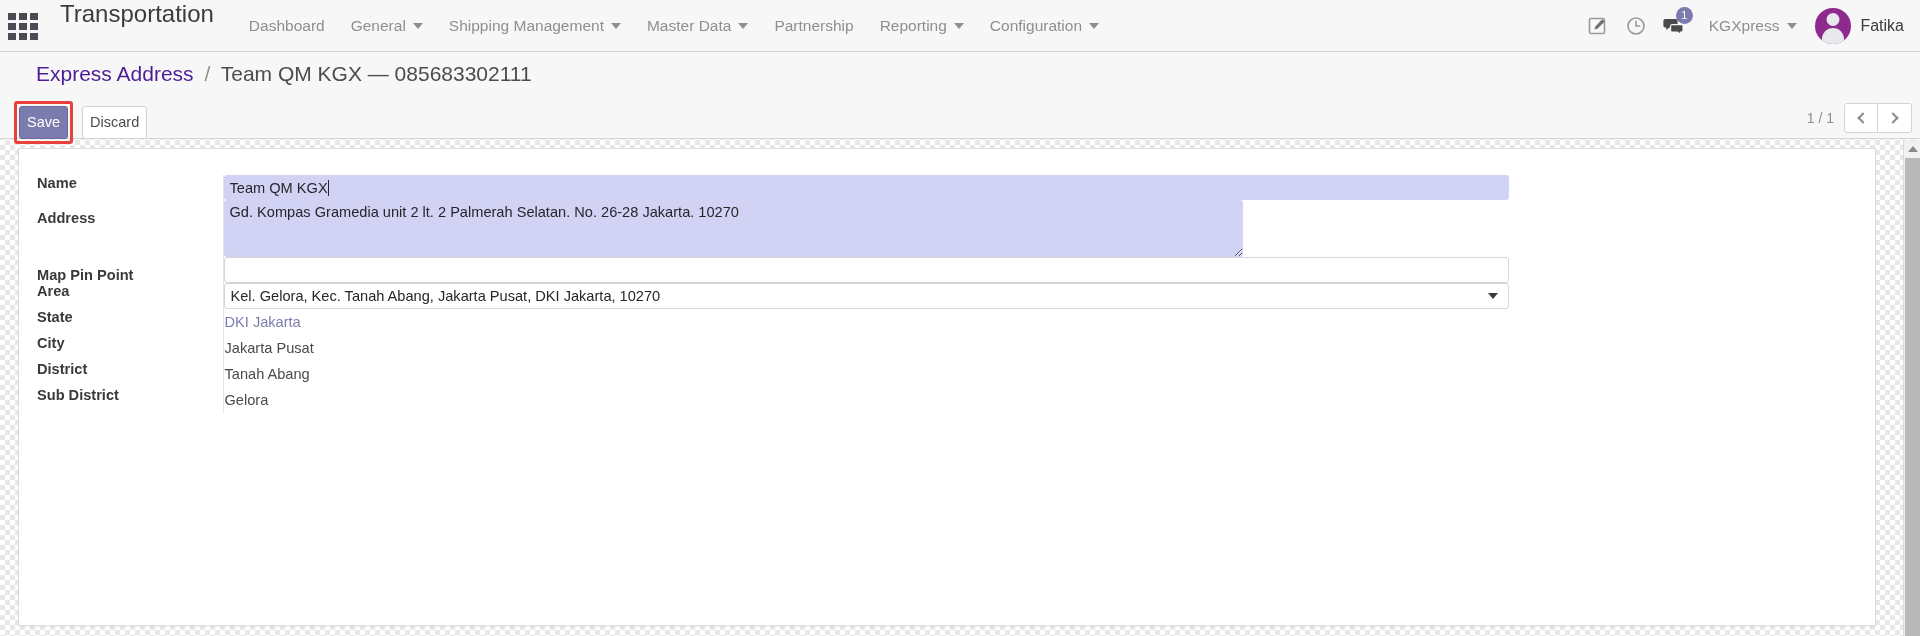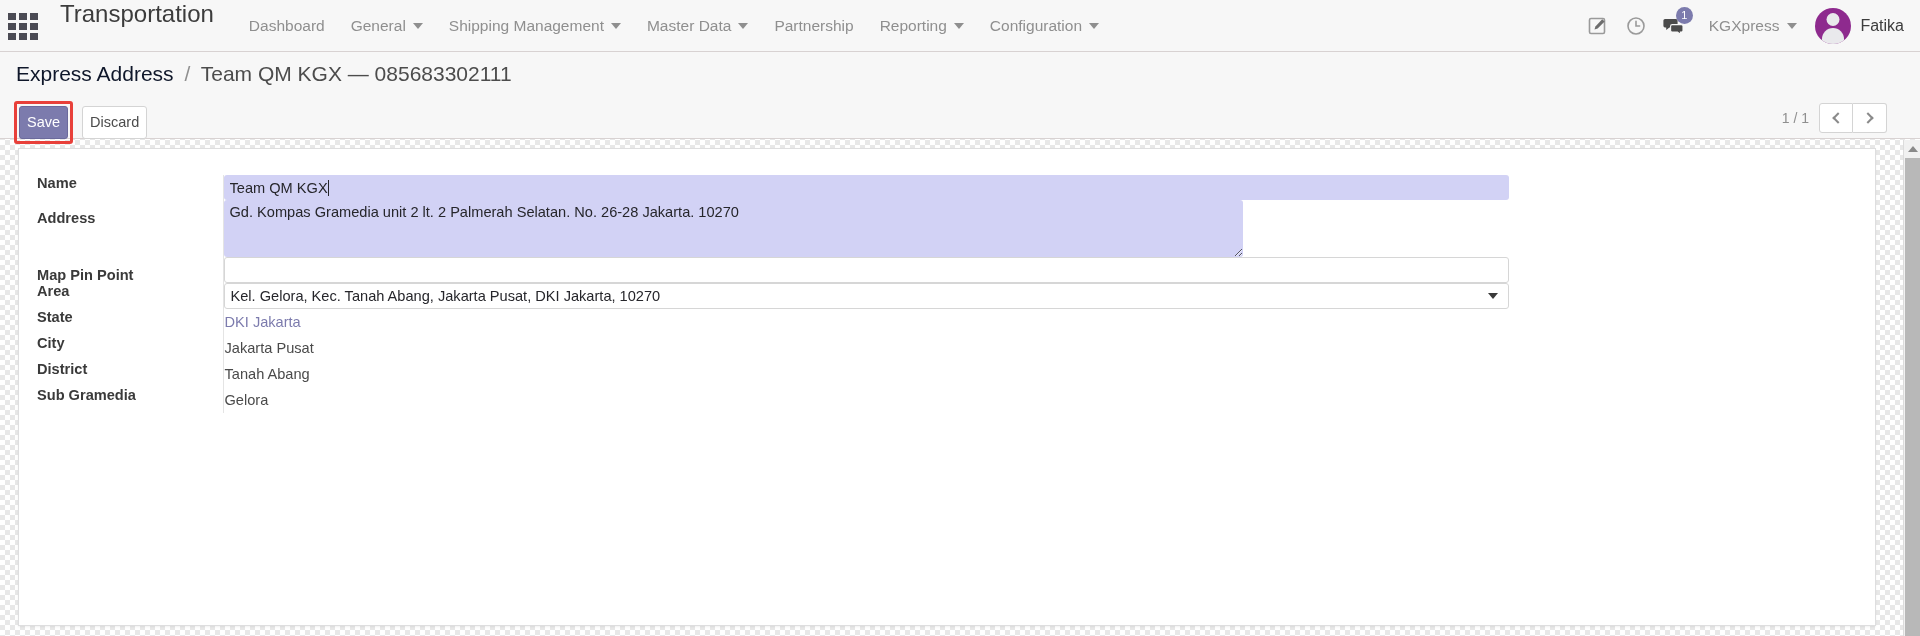--- a/index.html
+++ b/index.html
@@ -96,40 +96,40 @@
   .control-panel {
     position: absolute; top: 52px; left: 0;
     width: 1920px; height: 87px;
     background: #f7f7f7;
     border-bottom: 1px solid #d8d2d2;
   }
   .breadcrumb {
     position: absolute; left: 16px; top: 10px;
     font-size: 21px; white-space: nowrap;
   }
-  .breadcrumb .crumb-link { color: #0f172a; cursor: pointer; }
+  .breadcrumb .crumb-link { color: #4c1d95; cursor: pointer; margin-left: 20px; }
   .breadcrumb .crumb-sep { color: #8f8f8f; margin: 0 5px; }
   .breadcrumb .crumb-current { color: #4c4c4c; }
 
   .btn-row { position: absolute; left: 14px; top: 49px; display: flex; align-items: center; gap: 9px; }
   .save-highlight {
     border: 3px solid #e8403a; border-radius: 3px;
     padding: 2px; display: inline-block;
   }
   .btn {
     font-family: "Liberation Sans", sans-serif;
     font-size: 14.5px; line-height: 1;
     padding: 8px 7px; border-radius: 3px; cursor: pointer;
     border: 1px solid transparent; white-space: nowrap;
   }
   .btn-save { background: #7c7bad; color: #ffffff; border-color: #6b6a9c; }
   .btn-discard { background: #ffffff; color: #4c4c4c; border-color: #d4d4d4; }
 
   .pager {
-    position: absolute; right: 33px; top: 51px;
+    position: absolute; right: 8px; top: 51px;
     display: flex; align-items: center; gap: 10px; margin-left: 44px;
   }
   .pager-count { font-size: 14px; color: #8f8f8f; white-space: nowrap; }
   .pager-btns { display: flex; }
   .pager-btn {
     width: 34px; height: 30px; background: #ffffff;
     border: 1px solid #d4d4d4; display: flex; align-items: center; justify-content: center;
     cursor: pointer;
   }
   .pager-btn:first-child { border-radius: 3px 0 0 3px; }
@@ -421,21 +421,21 @@
           </tr>
 
           <tr>
             <td class="lbl-cell">District</td>
             <td class="val-cell">
               <span class="ro-text">Tanah Abang</span>
             </td>
           </tr>
 
           <tr>
-            <td class="lbl-cell">Sub Gramedia</td>
+            <td class="lbl-cell">Sub District</td>
             <td class="val-cell">
               <span class="ro-text">Gelora</span>
             </td>
           </tr>
 
         </tbody>
       </table>
     </div>
   </div>
 

